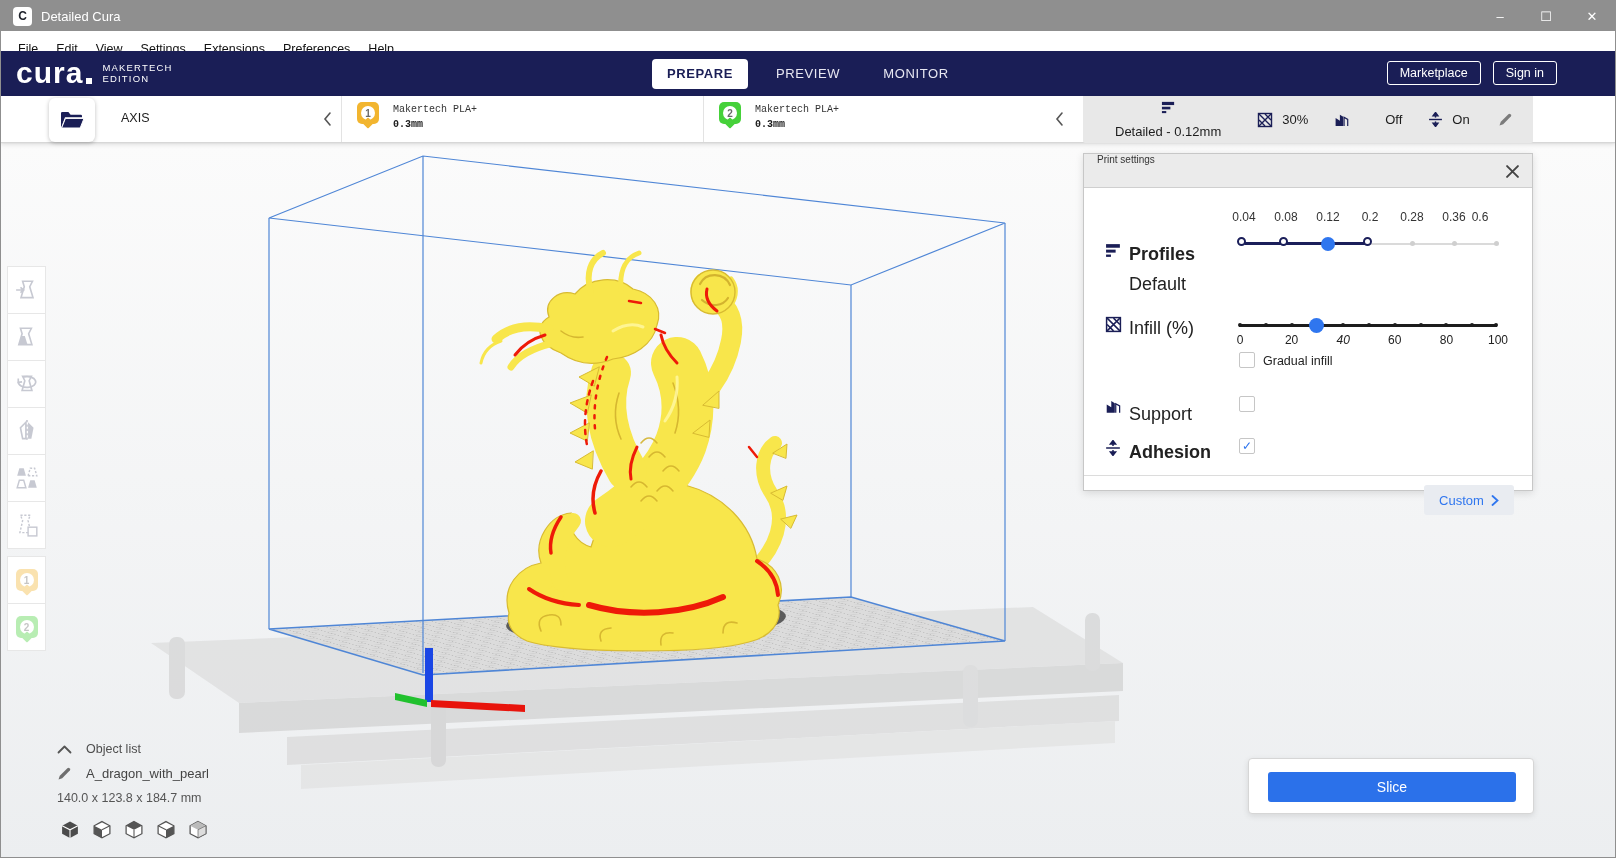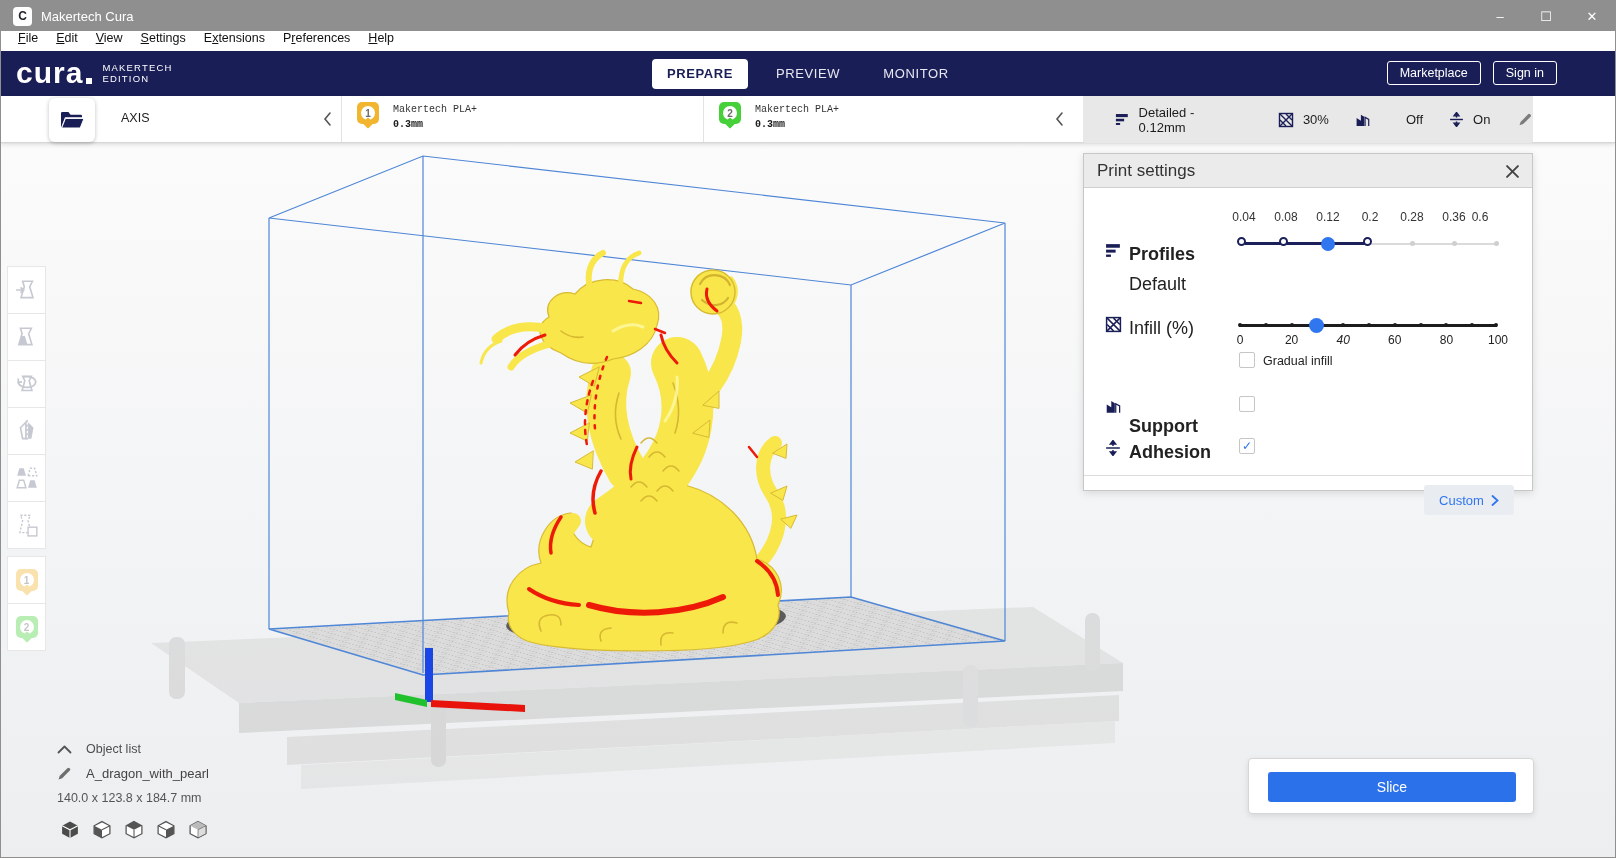--- a/index.html
+++ b/index.html
@@ -7,21 +7,21 @@
   .window { position:relative; width:1616px; height:858px; background:#f5f5f5; border:1px solid #8f8f8f; overflow:hidden; }
 
   
   .titlebar { position:absolute; left:0; top:0; width:100%; height:30px; background:#8f8f8f; display:flex; align-items:center; }
   .app-icon { width:19px; height:19px; margin:0 9px 0 12px; background:#fff; border-radius:4px; display:flex; align-items:center; justify-content:center; font-weight:bold; font-size:12px; color:#20242c; }
   .titlebar-title { color:#fff; font-size:13px; }
   .win-controls { position:absolute; right:0; top:0; height:30px; display:flex; }
   .win-btn { width:46px; height:30px; color:#fff; font-size:13px; display:flex; align-items:center; justify-content:center; }
 
   
-  .menubar { position:absolute; left:0; top:30px; width:100%; height:36px; background:#fff; display:flex; align-items:flex-start; padding-left:8px; gap:0; }
+  .menubar { position:absolute; left:0; top:30px; width:100%; height:36px; background:#fff; display:flex; align-items:center; padding-left:8px; gap:0; }
   .menu-item { font-size:12.5px; color:#111; padding:0 9px; }
   .menu-item u { text-decoration:underline; }
 
   
   .header { position:absolute; left:0; top:50px; width:100%; height:45px; background:#1a1e56; }
   .logo-wrap { position:absolute; left:15px; top:7px; display:flex; align-items:flex-start; }
   .logo-text { color:#fff; font-size:30px; font-weight:bold; letter-spacing:1px; line-height:30px; }
   .logo-dot { width:6px; height:6px; background:#fff; margin:20px 0 0 3px; }
   .edition { margin-left:10px; margin-top:4px; color:#fff; font-size:9.5px; letter-spacing:1.2px; line-height:11px; }
   .tabs { position:absolute; left:0; top:0; width:100%; height:45px; display:flex; align-items:center; justify-content:center; gap:12px; }
@@ -40,21 +40,21 @@
   .badge { position:relative; width:22px; height:22px; border-radius:5px; }
   .badge::after { content:""; position:absolute; left:7px; bottom:-3px; width:8px; height:8px; transform:rotate(45deg); background:inherit; border-radius:1px; }
   .badge .num { position:absolute; left:4px; top:4px; width:14px; height:14px; background:#fff; border-radius:50%; font-size:10px; font-weight:bold; color:#6a6a6a; display:flex; align-items:center; justify-content:center; }
   .ext-texts { font-size:10px; color:#333; line-height:15px;font-family:Liberation Mono, monospace; }
   .ext-texts b { color:#1c1c1c; }
   .summary { position:absolute; left:1082px; top:0; width:450px; height:47px; background:#e8e8e8; border-radius:0 0 2px 2px; display:flex; align-items:center; font-size:13px; color:#1c1c1c; }
   .summary .item { display:flex; align-items:center; gap:9px; }
 
   
   .panel { position:absolute; left:1082px; top:152px; width:450px; height:338px; background:#fff; border:1px solid #c7c7c7; box-shadow:0 2px 8px rgba(0,0,0,.12); }
-  .panel-header { position:relative; height:34px; background:#ebebeb; border-bottom:1px solid #cfcfcf; display:flex; align-items:center; padding-left:13px; font-size:17px; color:#333; }
+  .panel-header { position:relative; height:34px; background:#ebebeb; border-bottom:1px solid #cfcfcf; display:flex; align-items:flex-start; padding-left:13px; font-size:10px; color:#333; }
   .panel-close { position:absolute; right:10px; top:7px; width:20px; height:20px; display:flex; align-items:center; justify-content:center; }
   .panel-body { position:relative; height:303px; }
   .ps-icon { position:absolute; left:21px; }
   .ps-label { position:absolute; left:45px; font-size:18px; color:#222; }
   .ptick { position:absolute; top:22px; width:42px; margin-left:-21px; text-align:center; font-size:12px; color:#333; }
   .track-dark { position:absolute; top:54px; height:3px; background:#1b1f5a; border-radius:2px; }
   .track-light { position:absolute; top:54.5px; height:2px; background:#dadada; }
   .stop { position:absolute; border-radius:50%; }
   .stop.open { width:9px; height:9px; background:#fff; border:2.5px solid #1b1f5a; top:49px; margin-left:-7px; }
   .stop.sel { width:14px; height:14px; background:#2f76ef; top:48.5px; margin-left:-7px; }
@@ -195,21 +195,21 @@
         <polygon points="394,692 426,699 426,706 394,699" fill="#21c12e"></polygon>
         <polygon points="430,699 524,704 524,711 430,706" fill="#e8140c"></polygon>
       </g>
     </svg>
   </div>
 
   <div class="titlebar">
     <div class="app-icon">
         <span>C</span>
       </div>
-    <span class="titlebar-title">Makertech Cura</span>
+    <span class="titlebar-title">Detailed Cura</span>
     <div class="win-controls">
       <div class="win-btn">–</div>
       <div class="win-btn">☐</div>
       <div class="win-btn">✕</div>
     </div>
   </div>
 
   <div class="menubar">
     <span class="menu-item"><span></span><u>F</u><span>ile</span></span>
     <span class="menu-item"><span></span><u>E</u><span>dit</span></span>
@@ -267,21 +267,21 @@
       <div class="badge" style="background:#46d13a;">
           <span class="num">2</span>
         </div>
       <div class="ext-texts"><span>Makertech PLA+</span><br><b>0.3mm</b></div>
     </div>
     <svg class="chev" style="left:1052px;" viewBox="0 0 14 18">
         <polyline points="9,3 4,9 9,15" fill="none" stroke="#555" stroke-width="1.6" stroke-linecap="round"></polyline>
       </svg>
 
     <div class="summary">
-      <div class="item" style="margin-left:32px;">
+      <div class="item" style="margin-left:32px;flex-direction:column;">
         <svg width="15" height="15" viewBox="0 0 16 16">
             <g fill="#1a1e56">
               <rect x="1" y="2" width="13" height="3.4"></rect>
               <rect x="1" y="7.2" width="9" height="2.8"></rect>
               <rect x="1" y="11.8" width="4.6" height="2.2"></rect>
             </g>
           </svg>
         <span>Detailed - 0.12mm</span>
       </div>
       <div class="item" style="margin-left:36px;">
@@ -455,21 +455,21 @@
       <span class="ilab" style="left:362.4px;">80</span>
       <span class="ilab" style="left:414px;">100</span>
 
       <div class="cbox" style="left:155px;top:164px;"></div>
       <span class="cb-label" style="left:179px;top:166px;">Gradual infill</span>
 
       <svg class="ps-icon" style="top:210px;" width="16" height="16" viewBox="0 0 14 14">
           <path d="M1.5,13 V5.6 L5.5,8.2 V2.6 L8.6,4.5 V13 Z" fill="#1a1e56"></path>
           <path d="M9.4,13 V5 L12.8,6.9 V13" fill="none" stroke="#1a1e56" stroke-width="1.1"></path>
         </svg>
-      <span class="ps-label" style="top:228px;font-weight:bold;">Support</span>
+      <span class="ps-label" style="top:216px;font-weight:normal;">Support</span>
       <div class="cbox" style="left:155px;top:208px;"></div>
 
       <svg class="ps-icon" style="top:252px;" width="16" height="16" viewBox="0 0 14 14">
           <g stroke="#1a1e56" stroke-width="1.3" fill="#1a1e56">
             <line x1="1" y1="7" x2="13" y2="7"></line>
             <path d="M7,0.5 L9.3,3.6 H4.7 Z"></path>
             <line x1="7" y1="3.4" x2="7" y2="5.2"></line>
             <path d="M7,13.5 L9.3,10.4 H4.7 Z"></path>
             <line x1="7" y1="10.6" x2="7" y2="8.8"></line>
           </g>

